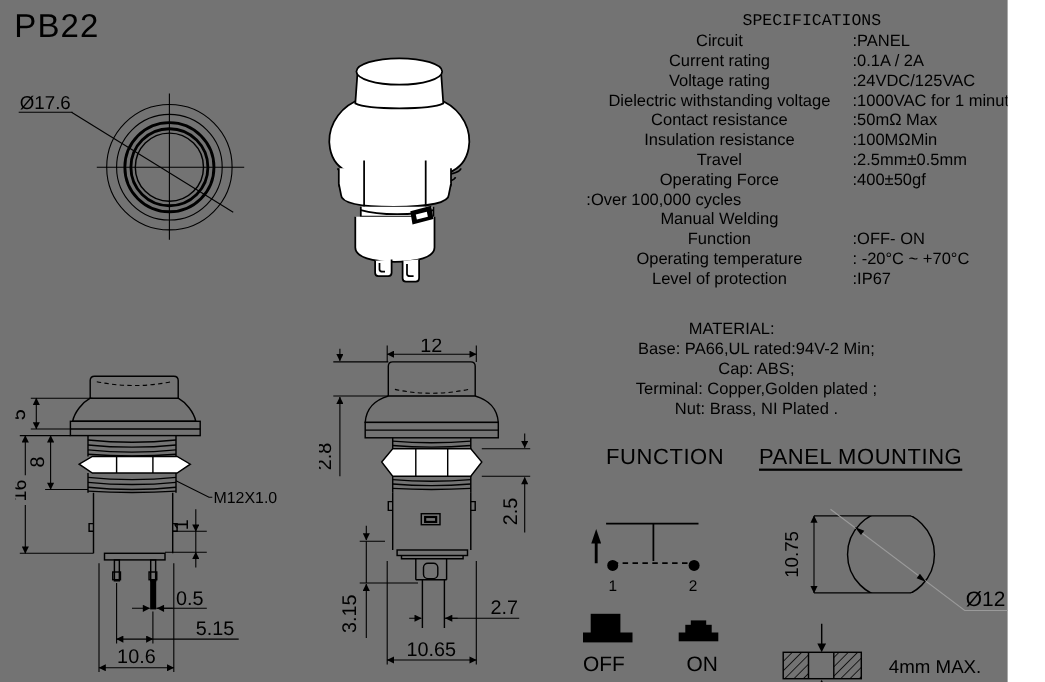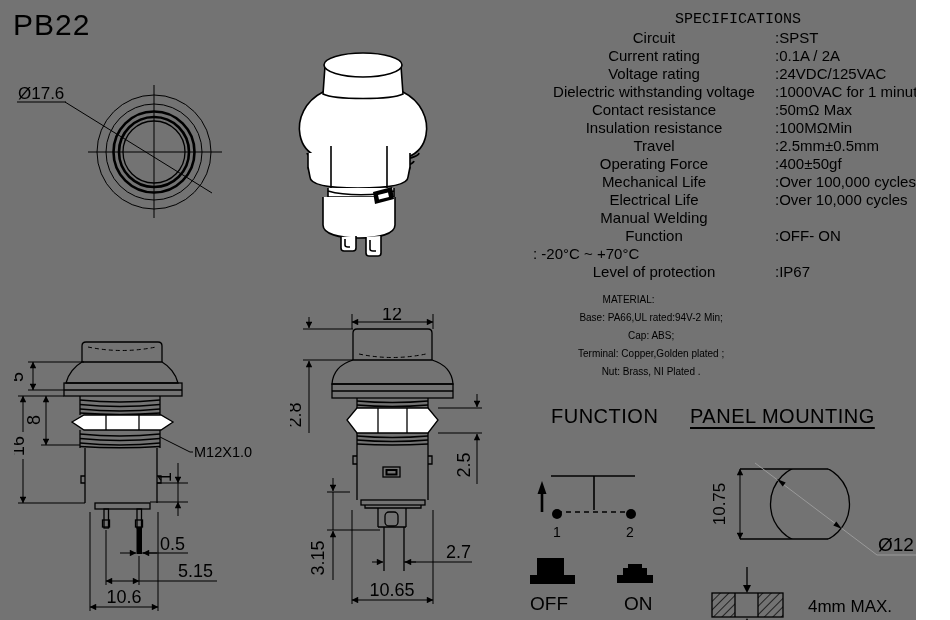--- a/index.html
+++ b/index.html
@@ -5,21 +5,21 @@
   html,body{margin:0;padding:0;background:#fff;}
   #canvas{position:relative;width:916px;height:620px;background:#737373;overflow:hidden;
           font-family:"Liberation Sans","DejaVu Sans",sans-serif;color:#000;text-align:center;}
   .abs{position:absolute;}
   #part-number{left:13px;top:8px;font-size:30px;letter-spacing:1px;}
   #specs{left:533px;top:10px;font-size:15px;line-height:18px;width:410px;}
   .specs-title{line-height:19px;font-family:Liberation Mono, monospace;}
   .spec-row{display:flex;}
   .spec-label{width:242px;flex:none;}
   .spec-value{white-space:nowrap;}
-  #material{left:533px;top:291px;font-size:10px;line-height:18px;}
+  #material{left:533px;top:291px;font-size:15px;line-height:18px;}
   .mat-line{padding-left:45px;white-space:nowrap;}
   .sec-head{font-size:20px;letter-spacing:0.5px;}
   #function-heading{left:551px;top:405px;}
   #panel-heading{left:666px;top:405px;text-decoration:underline;text-underline-offset:4px;margin-left:24px;}
   svg{display:block;}
   svg text{font-family:"Liberation Sans","DejaVu Sans",sans-serif;font-size:17px;fill:#000;}
   .ln{stroke:#000;stroke-width:1.3;fill:none;}
   .lnw{stroke:#000;stroke-width:1.3;fill:#fff;}
   .thin{stroke:#000;stroke-width:1;fill:none;}
   .dim{stroke:#000;stroke-width:1;fill:none;}
@@ -240,21 +240,21 @@
 
       <line x1="62" y1="292" x2="143" y2="292" class="dim both"></line>
       <text x="102" y="288" text-anchor="middle" class="bigdim">10.65</text>
     </g>
   </svg>
 
   <div class="abs" id="specs">
     <div class="specs-title">SPECIFICATIONS</div>
     <div class="spec-row">
         <span class="spec-label">Circuit</span>
-        <span class="spec-value">:SPST</span>
+        <span class="spec-value">:PANEL</span>
       </div>
     <div class="spec-row">
         <span class="spec-label">Current rating</span>
         <span class="spec-value">:0.1A / 2A</span>
       </div>
     <div class="spec-row">
         <span class="spec-label">Voltage rating</span>
         <span class="spec-value">:24VDC/125VAC</span>
       </div>
     <div class="spec-row">
@@ -271,35 +271,31 @@
       </div>
     <div class="spec-row">
         <span class="spec-label">Travel</span>
         <span class="spec-value">:2.5mm±0.5mm</span>
       </div>
     <div class="spec-row">
         <span class="spec-label">Operating Force</span>
         <span class="spec-value">:400±50gf</span>
       </div>
     <div class="spec-row">
-        <span class="spec-label">Mechanical Life</span>
         <span class="spec-value">:Over 100,000 cycles</span>
-      </div>
-    <div class="spec-row">
-        <span class="spec-label">Electrical Life</span>
-        <span class="spec-value">:Over 10,000 cycles</span>
       </div>
     <div class="spec-row">
         <span class="spec-label">Manual Welding</span>
       </div>
     <div class="spec-row">
         <span class="spec-label">Function</span>
         <span class="spec-value">:OFF- ON</span>
       </div>
     <div class="spec-row">
+        <span class="spec-label">Operating temperature</span>
         <span class="spec-value">: -20°C ~ +70°C</span>
       </div>
     <div class="spec-row">
         <span class="spec-label">Level of protection</span>
         <span class="spec-value">:IP67</span>
       </div>
   </div>
 
   <div class="abs" id="material">
     <div>MATERIAL:</div>

